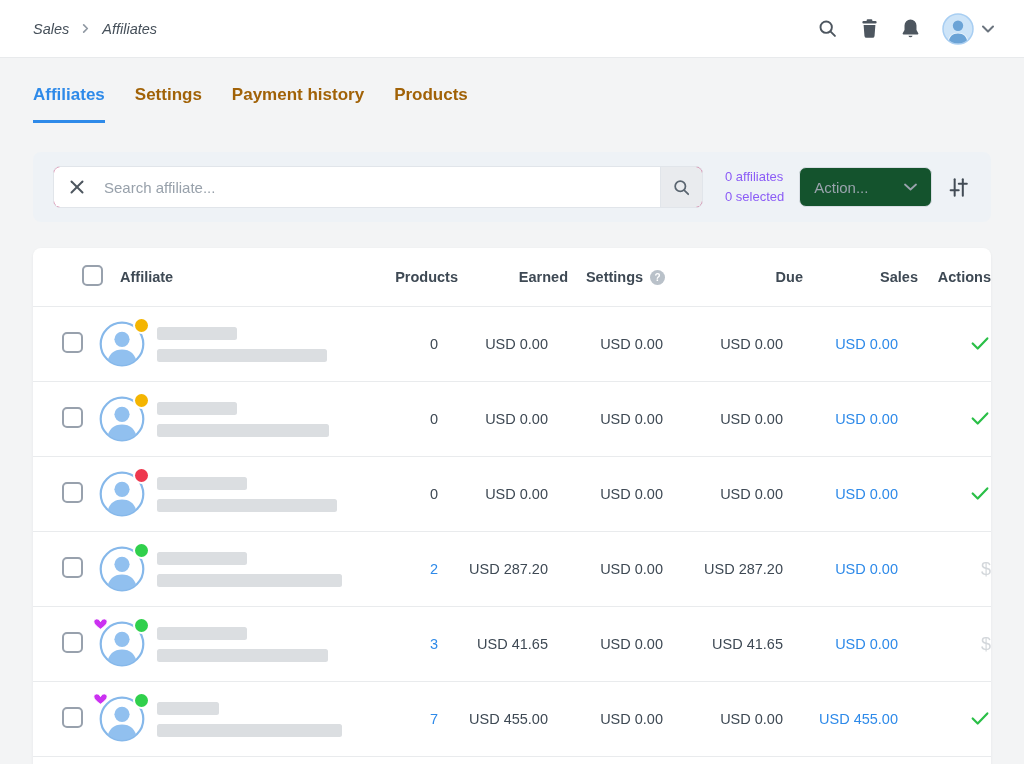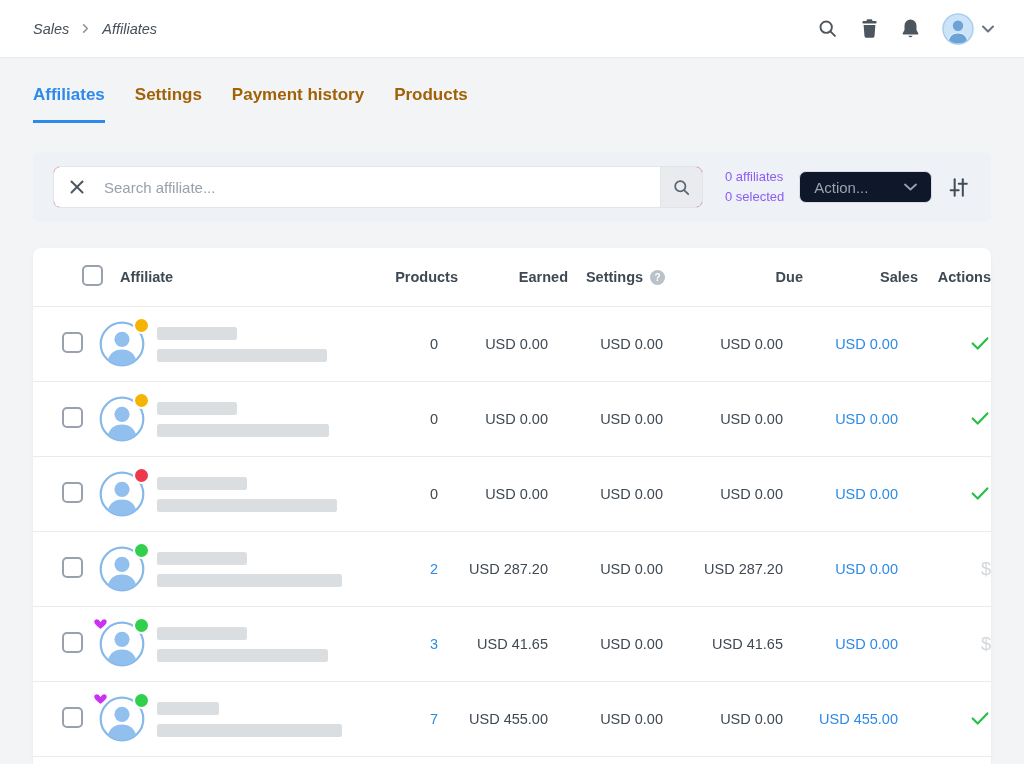--- a/index.html
+++ b/index.html
@@ -31,21 +31,21 @@
   .search-group { display:flex; width:650px; height:42px; border:1px solid #e1e5ea;
                   border-radius:7px; overflow:hidden; background:#be185d; }
   .search-clear { width:46px; display:flex; align-items:center; justify-content:center;
                   background:#fff; border:none; cursor:pointer; }
   .search-input { flex:1; border:none; outline:none; font-size:15px; color:#3e4954;
                   background:#fff; padding:0 4px; font-family:"Liberation Sans", sans-serif; }
   .search-input::placeholder { color:#98a1ab; }
   .search-submit { width:42px; background:#e9ebee; border:none; border-left:1px solid #e1e5ea;
                    display:flex; align-items:center; justify-content:center; cursor:pointer; }
   .counts { margin-left:22px; font-size:13px; color:#8b5cf6; line-height:1.55; white-space:nowrap; }
-  .action-select { margin-left:15px; width:133px; height:32px; background:#0f172a;
+  .action-select { margin-left:15px; width:133px; height:40px; background:#14532d;
                    border:1px solid #d9dee4; border-radius:7px; display:flex; align-items:center;
                    justify-content:space-between; padding:0 14px; cursor:pointer; }
   .action-select .sel-text { font-size:15px; color:#9aa3ad; }
   .filters-btn { margin-left:auto; display:flex; align-items:center; cursor:pointer; }
 
   
   .table-card { margin-top:26px; background:#fff; border-radius:8px;
                 box-shadow:0 1px 3px rgba(25,35,50,.06); min-height:532px; overflow:hidden; }
   .grid { display:grid; grid-template-columns:62px 248px 95px 110px 115px 120px 115px 1fr;
           align-items:center; }

